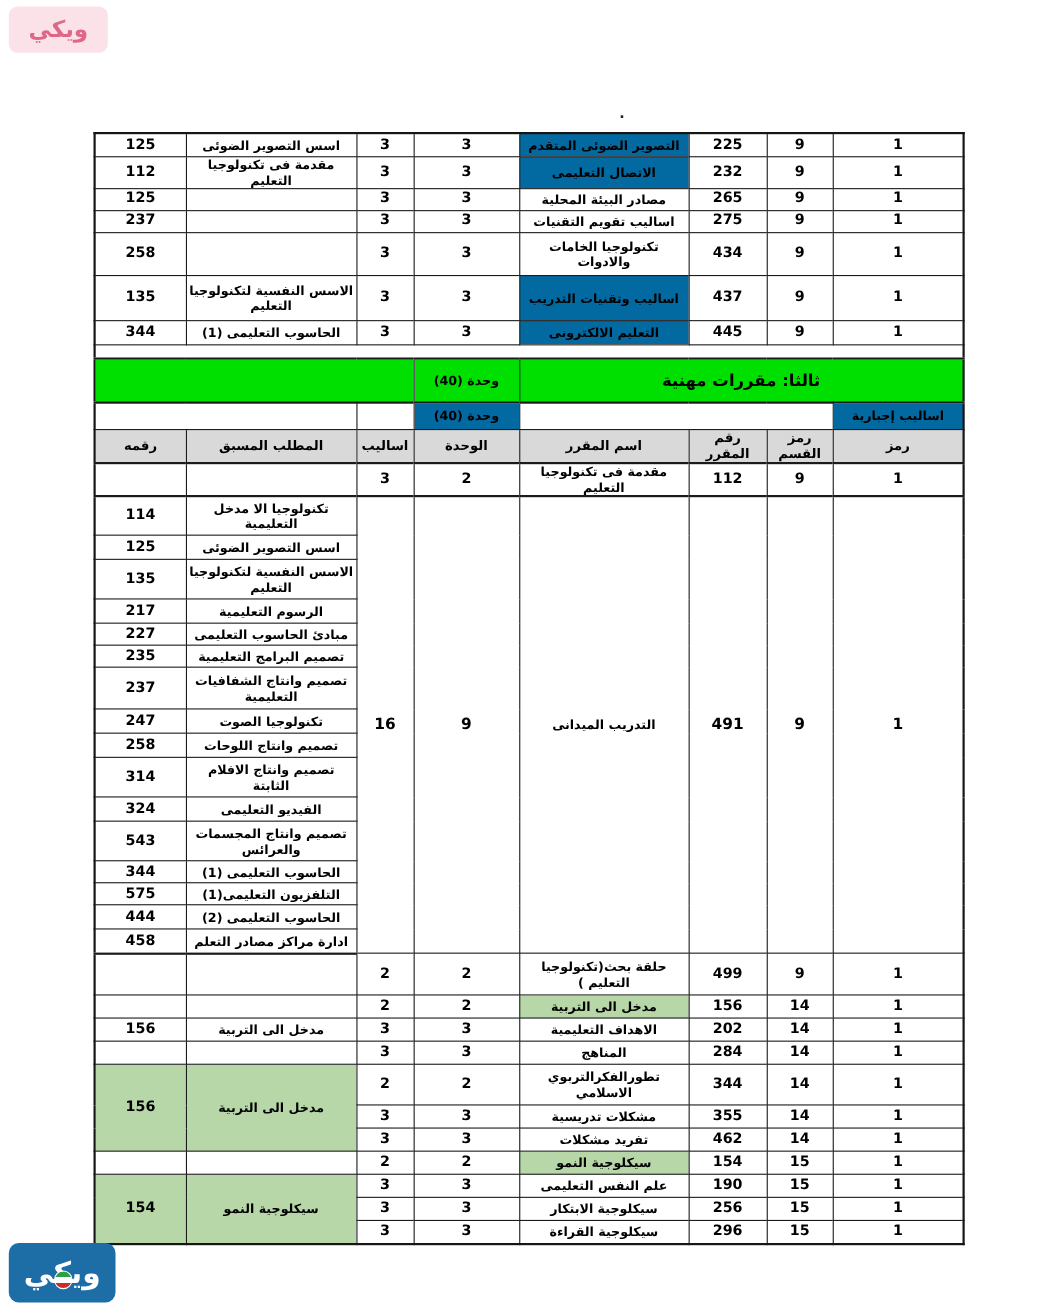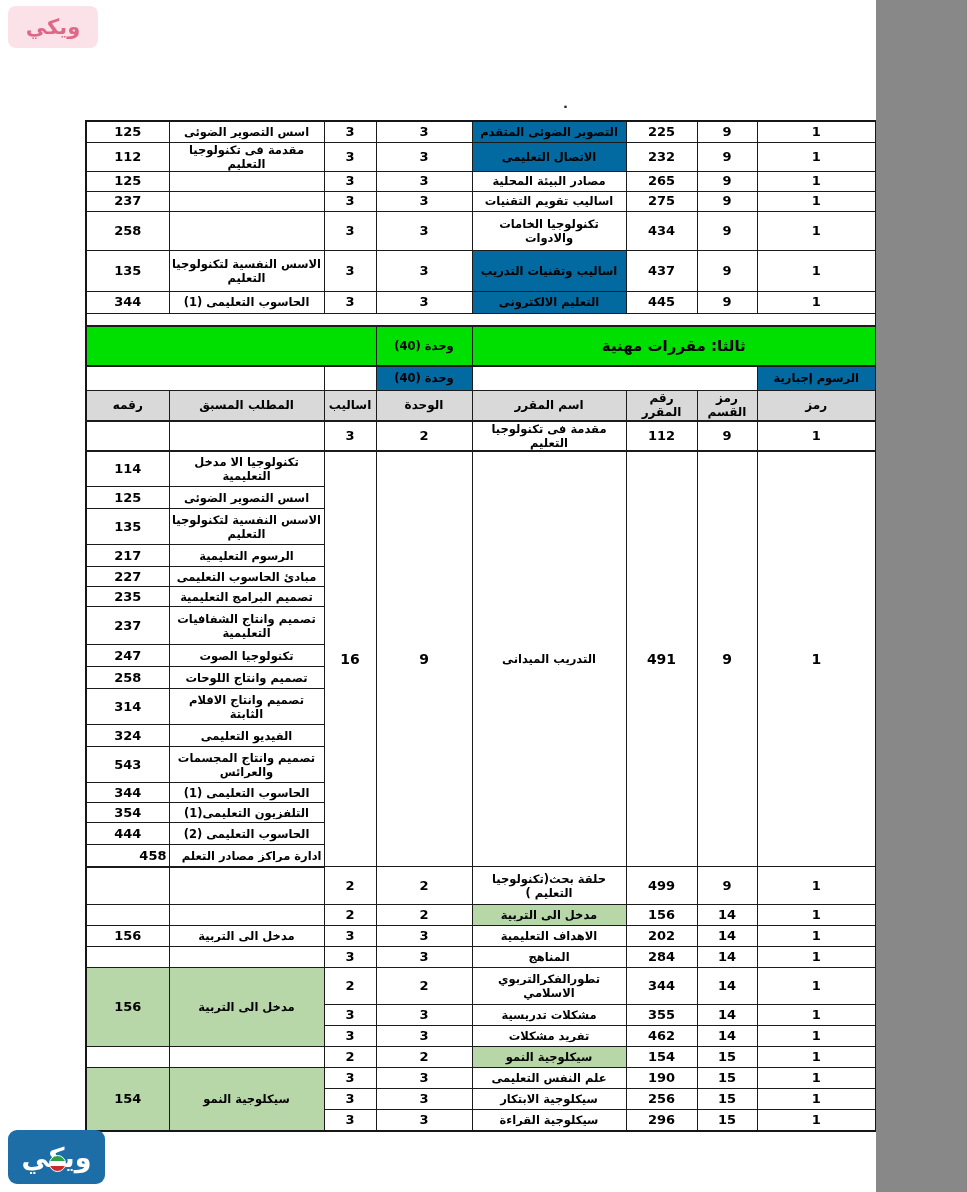--- a/index.html
+++ b/index.html
@@ -1,32 +1,32 @@
 <!DOCTYPE html>
 <html lang="ar"><head>
 <meta charset="utf-8">
 <style>
   html,body{margin:0;padding:0;background:#888;}
-  .canvas{position:relative;width:876px;height:1192px;background:#ffffff;overflow:hidden;
+  .canvas{position:relative;width:967px;height:1192px;background:#ffffff;overflow:hidden;
           font-family:"DejaVu Sans","Liberation Sans",sans-serif;}
   table.cur{position:absolute;left:85px;top:120px;width:792px;border-collapse:collapse;
             table-layout:fixed;direction:rtl;border:2px solid #161616;}
   td{border:1px solid #1b1b1b;text-align:center;vertical-align:middle;
      font-weight:700;color:#000;padding:0 2px;line-height:1.22;overflow:hidden;}
   td.num{font-size:13px;font-family:"DejaVu Sans",sans-serif;}
   td.big{font-size:14px;}
   td.name{font-size:11.5px;}
   td.hd{background:#d9d9d9;font-size:12px;}
   td.pale{background:#0369a1;}
   td.green{background:#b7d7a8;}
   tr.banner td{background:#00e000;border-top-width:2px;border-bottom-width:2px;}
   td.banner-t{font-size:15px;}
   tr.head td{border-bottom-width:2px;}
   tr.bigtop td{border-top-width:2px;}
-  tr.bigend td{border-bottom-width:2px;text-align:right;}
+  tr.bigend td{border-bottom-width:2px;}
   td.ltr{direction:ltr;margin-top:32px;}
   .stray-dot{position:absolute;left:563px;top:96px;font-size:13px;font-weight:700;color:#222;}
   .logo-top{position:absolute;left:8px;top:6px;width:90px;height:42px;border-radius:8px;
             background:rgba(245,203,213,0.55);display:flex;align-items:center;justify-content:center;
             color:rgba(214,62,103,0.75);font-size:21px;font-weight:700;}
   .logo-bottom{position:absolute;left:8px;top:1130px;width:97px;height:54px;border-radius:9px;
             background:#1d6da7;display:flex;align-items:center;justify-content:center;
             color:#ffffff;font-size:27px;font-weight:700;letter-spacing:1px;}
   .flag-icon{position:absolute;left:41px;top:25px;width:15px;height:15px;border-radius:50%;
             border:1px solid #ffffff;
@@ -125,21 +125,21 @@
         </tr>
         <tr style="height: 13px;">
           <td colspan="8" class=""></td>
         </tr>
         <tr class="banner" style="height: 40px;">
           <td colspan="4" class="banner-t">ثالثا: مقررات  مهنية</td>
           <td class="name ltr">(40) وحدة</td>
           <td colspan="3" class=""></td>
         </tr>
         <tr style="height: 24px;">
-          <td class="name pale">الرسوم إجبارية</td>
+          <td class="name pale">اساليب إجبارية</td>
           <td colspan="3" class=""></td>
           <td class="name pale ltr">(40) وحدة</td>
           <td class=""></td>
           <td colspan="2" class=""></td>
         </tr>
         <tr class="head" style="height: 21px;">
           <td class="hd">رمز</td>
           <td class="hd">رمز القسم</td>
           <td class="hd">رقم المقرر</td>
           <td class="hd">اسم المقرر</td>
@@ -211,21 +211,21 @@
         <tr style="height: 36px;">
           <td class="name">تصميم وانتاج المجسمات والعرائس</td>
           <td class="num">543</td>
         </tr>
         <tr style="height: 20px;">
           <td class="name">الحاسوب التعليمى (1)</td>
           <td class="num">344</td>
         </tr>
         <tr style="height: 20px;">
           <td class="name">التلفزيون التعليمى(1)</td>
-          <td class="num">354</td>
+          <td class="num">575</td>
         </tr>
         <tr style="height: 22px;">
           <td class="name">الحاسوب التعليمى (2)</td>
           <td class="num">444</td>
         </tr>
         <tr class="bigend" style="height: 22px;">
           <td class="name">ادارة مراكز مصادر التعلم</td>
           <td class="num">458</td>
         </tr>
         <tr style="height: 38px;">

